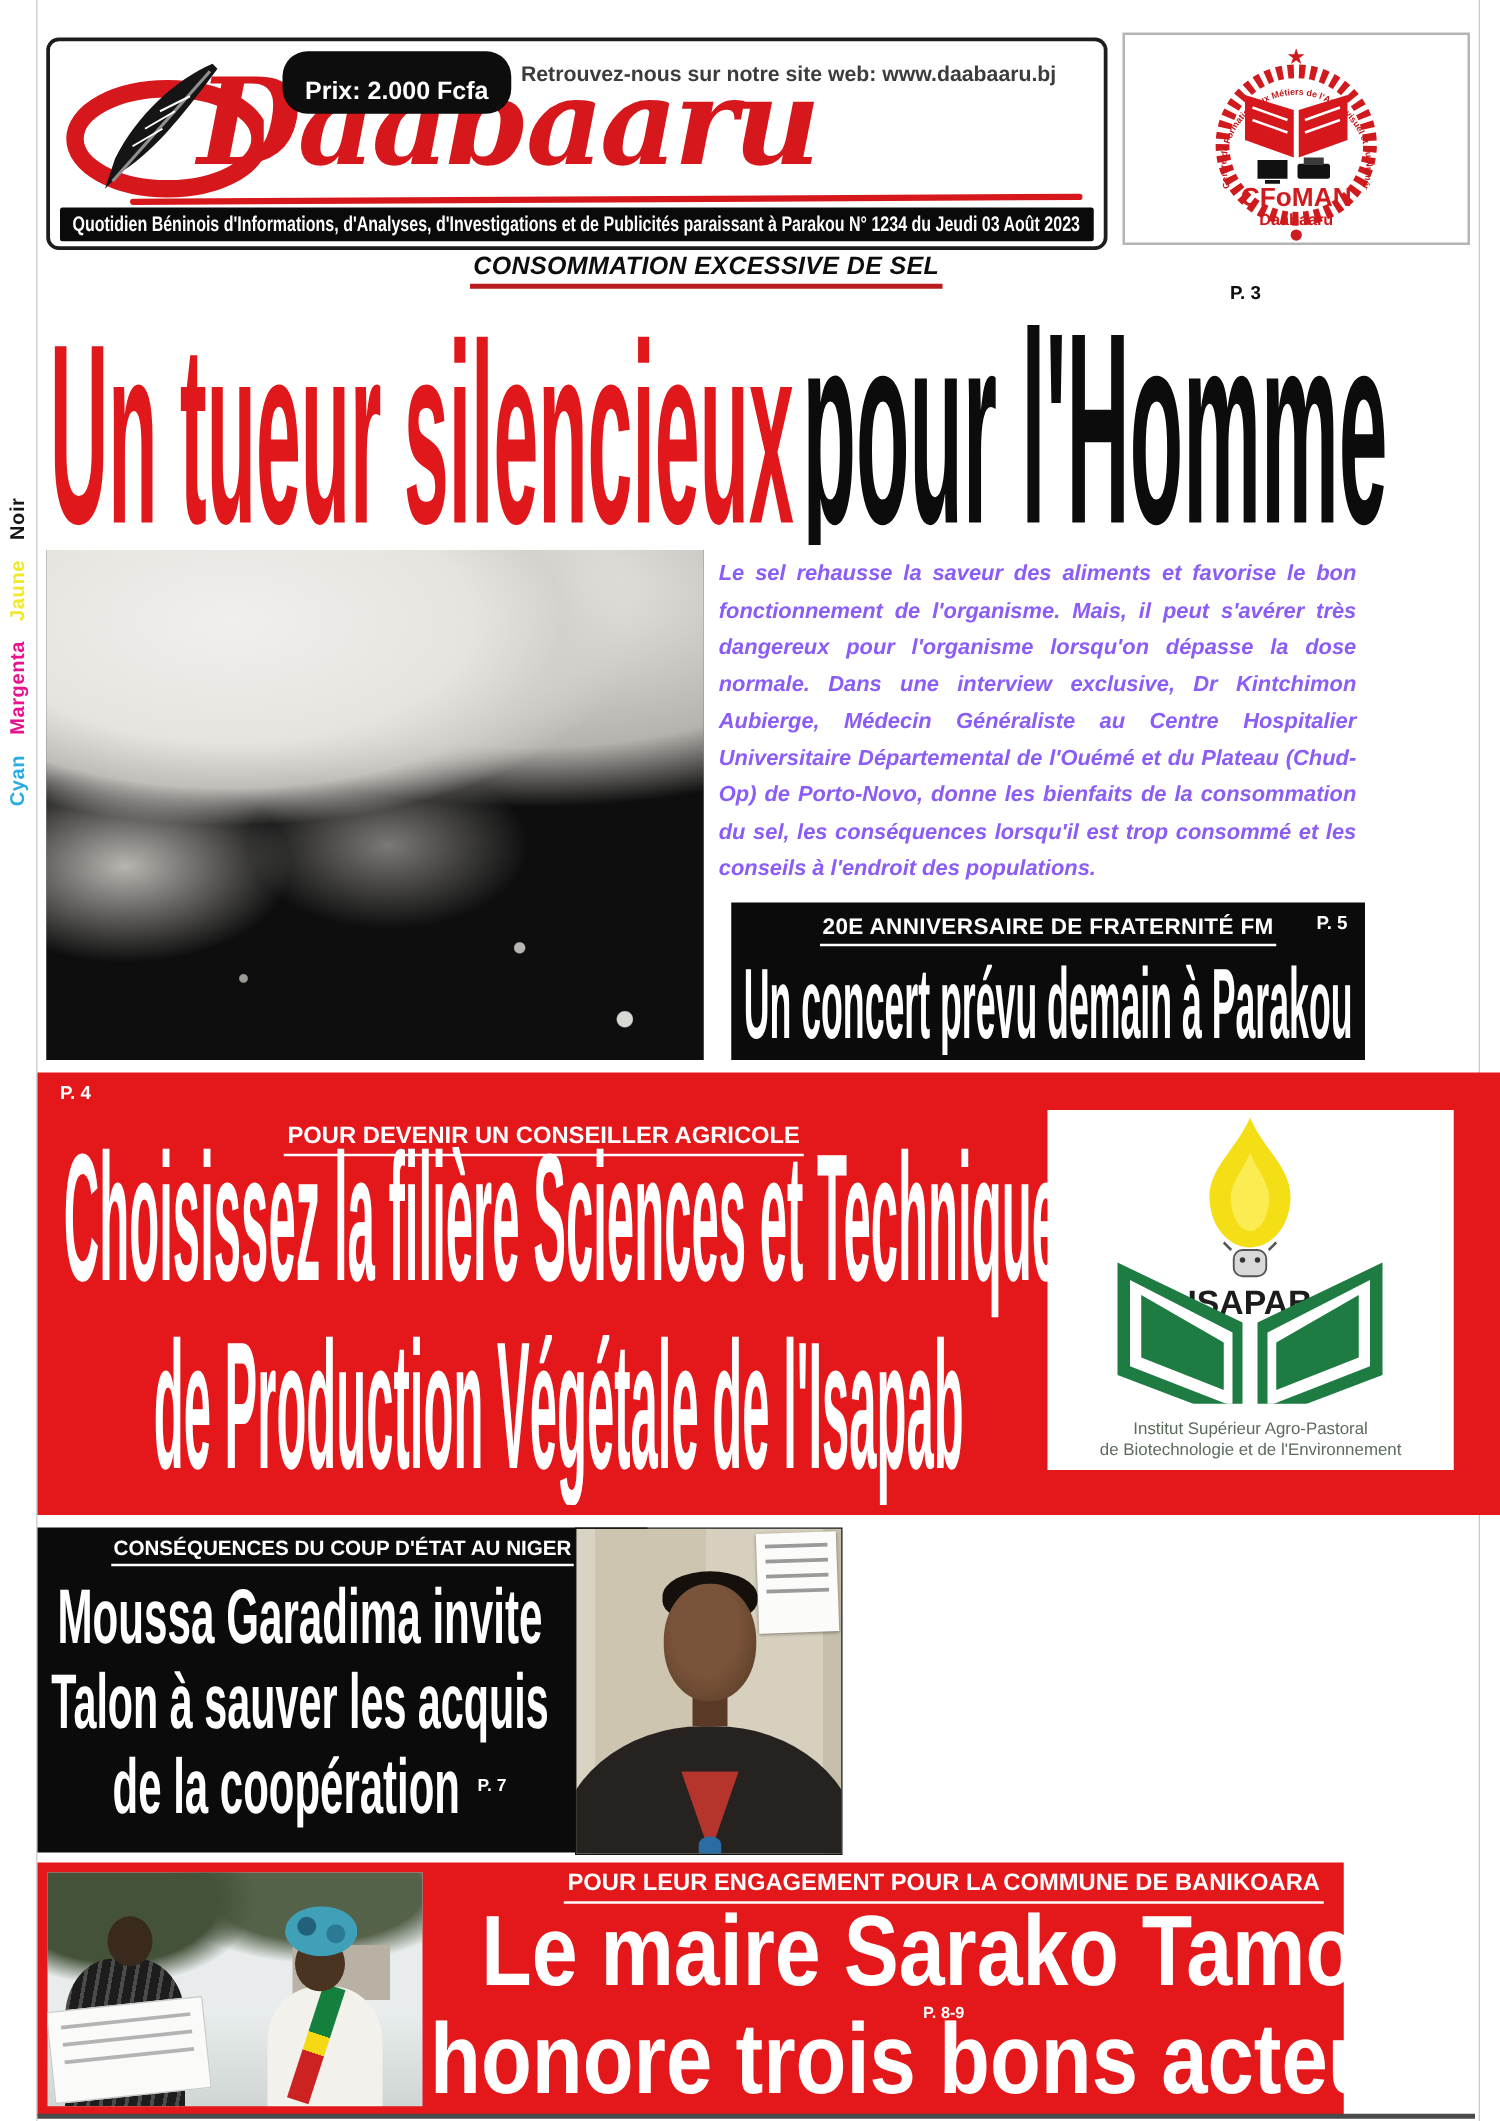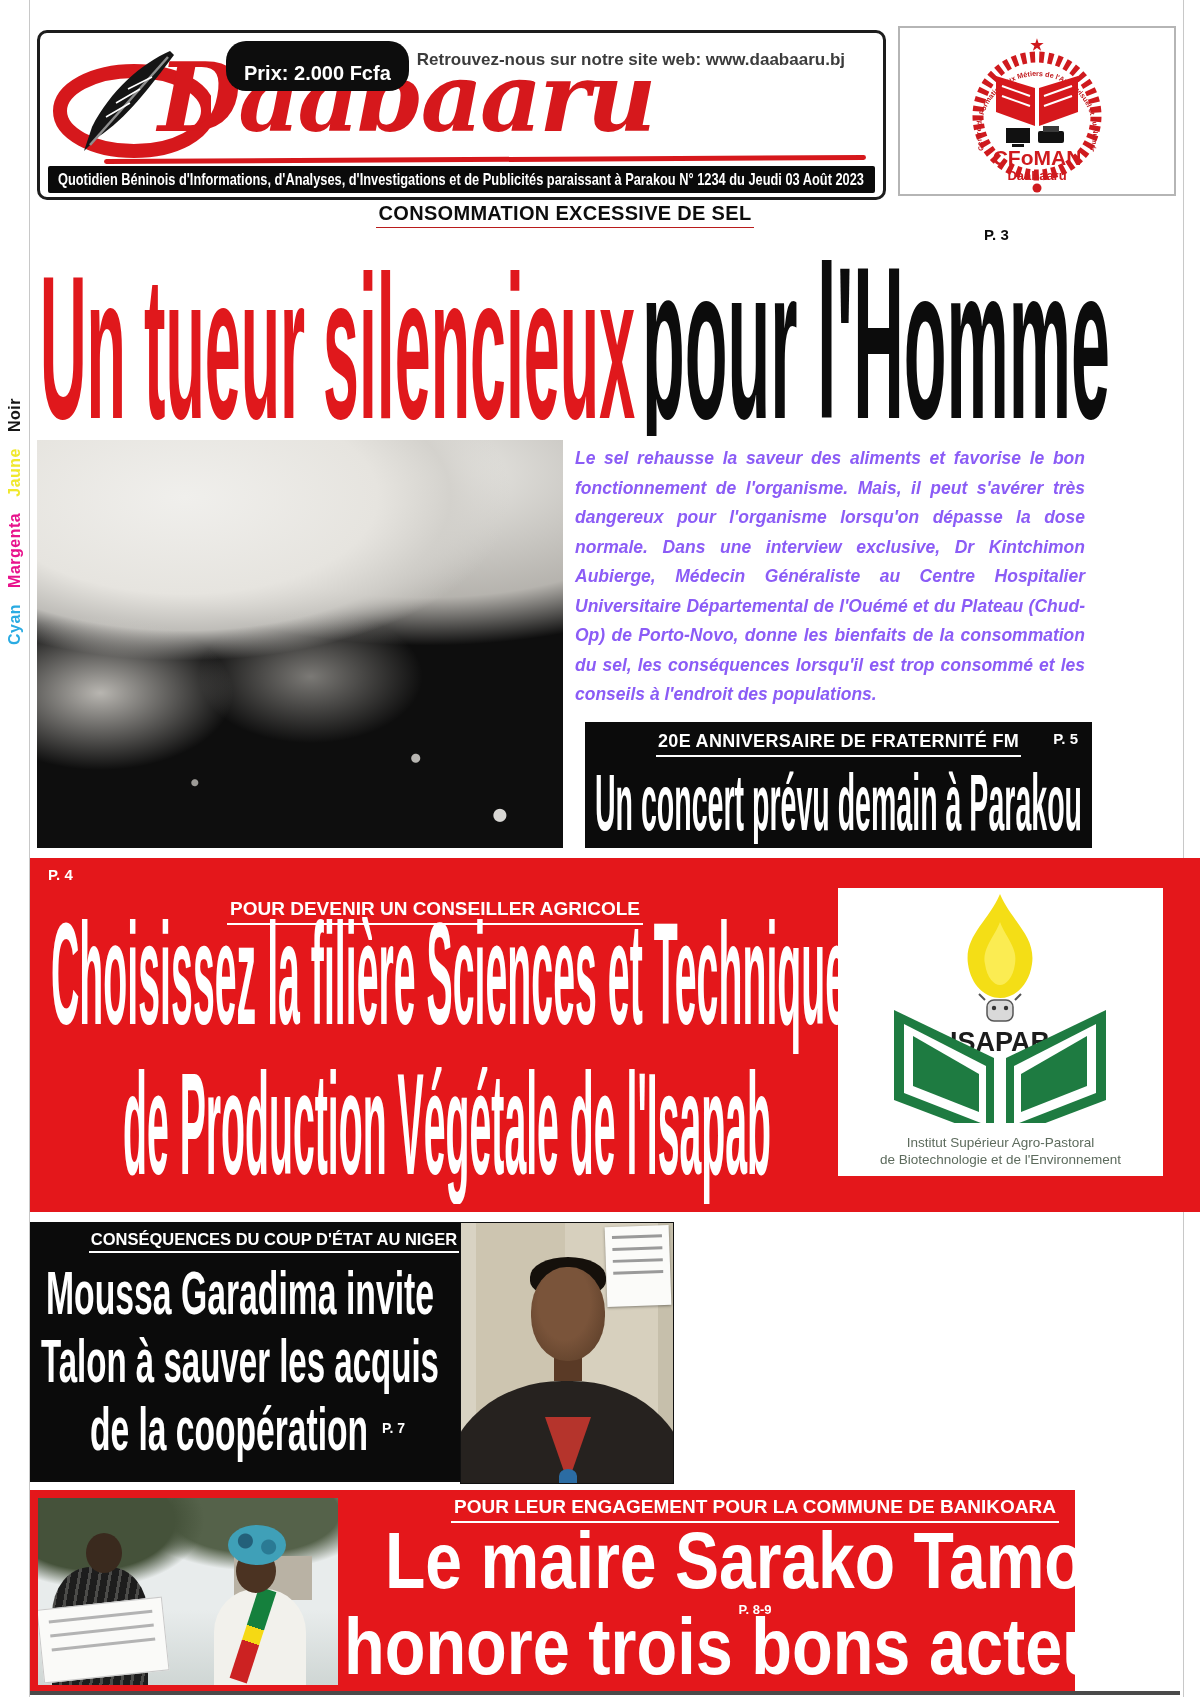--- a/index.html
+++ b/index.html
@@ -23,21 +23,21 @@
            font-weight:bold;font-size:15px;color:#111;}
   .price-pill{position:absolute;left:186px;top:8px;background:#0d0d0d;color:#fff;font-weight:bold;
               font-size:20px;padding:21px 18px 6px;border-radius:20px;white-space:nowrap;}
   .website-note{position:absolute;right:38px;top:17px;font-size:17px;font-weight:700;color:#3c3c3c;white-space:nowrap;}
   .strapline-bar{position:absolute;left:8px;right:8px;bottom:4px;height:27px;background:#0a0a0a;border-radius:2px;}
 
   .cfoman-card{left:898px;top:26px;width:274px;height:166px;border:2px solid #b5b5b5;background:#fff;}
 
   
   .lead-kicker{left:160px;top:202px;width:810px;text-align:center;font-size:20px;font-weight:900;color:#0d0d0d;}
-  .lead-kicker span{display:inline-block;border-bottom:1px solid #b91c1c;padding:0 3px 2px;letter-spacing:.3px;}
+  .lead-kicker span{display:inline-block;border-bottom:4px solid #b91c1c;padding:0 3px 2px;letter-spacing:.3px;font-style:italic;}
   .pref{font-weight:bold;color:#0d0d0d;font-size:15px;}
   .pref-white{font-weight:bold;color:#fff;font-size:15px;}
 
   
   .salt-photo{left:37px;top:440px;width:526px;height:408px;background:
       radial-gradient(circle 7px at 88% 92%, #d8d7d4 0 6px, transparent 7px),
       radial-gradient(circle 5px at 72% 78%, #b8b6b2 0 4px, transparent 5px),
       radial-gradient(circle 4px at 30% 84%, #9d9b97 0 3px, transparent 4px),
       radial-gradient(ellipse 190px 110px at 12% 62%, rgba(214,211,205,.85), rgba(0,0,0,0) 70%),
       radial-gradient(ellipse 160px 95px at 52% 58%, rgba(196,193,187,.6), rgba(0,0,0,0) 70%),

